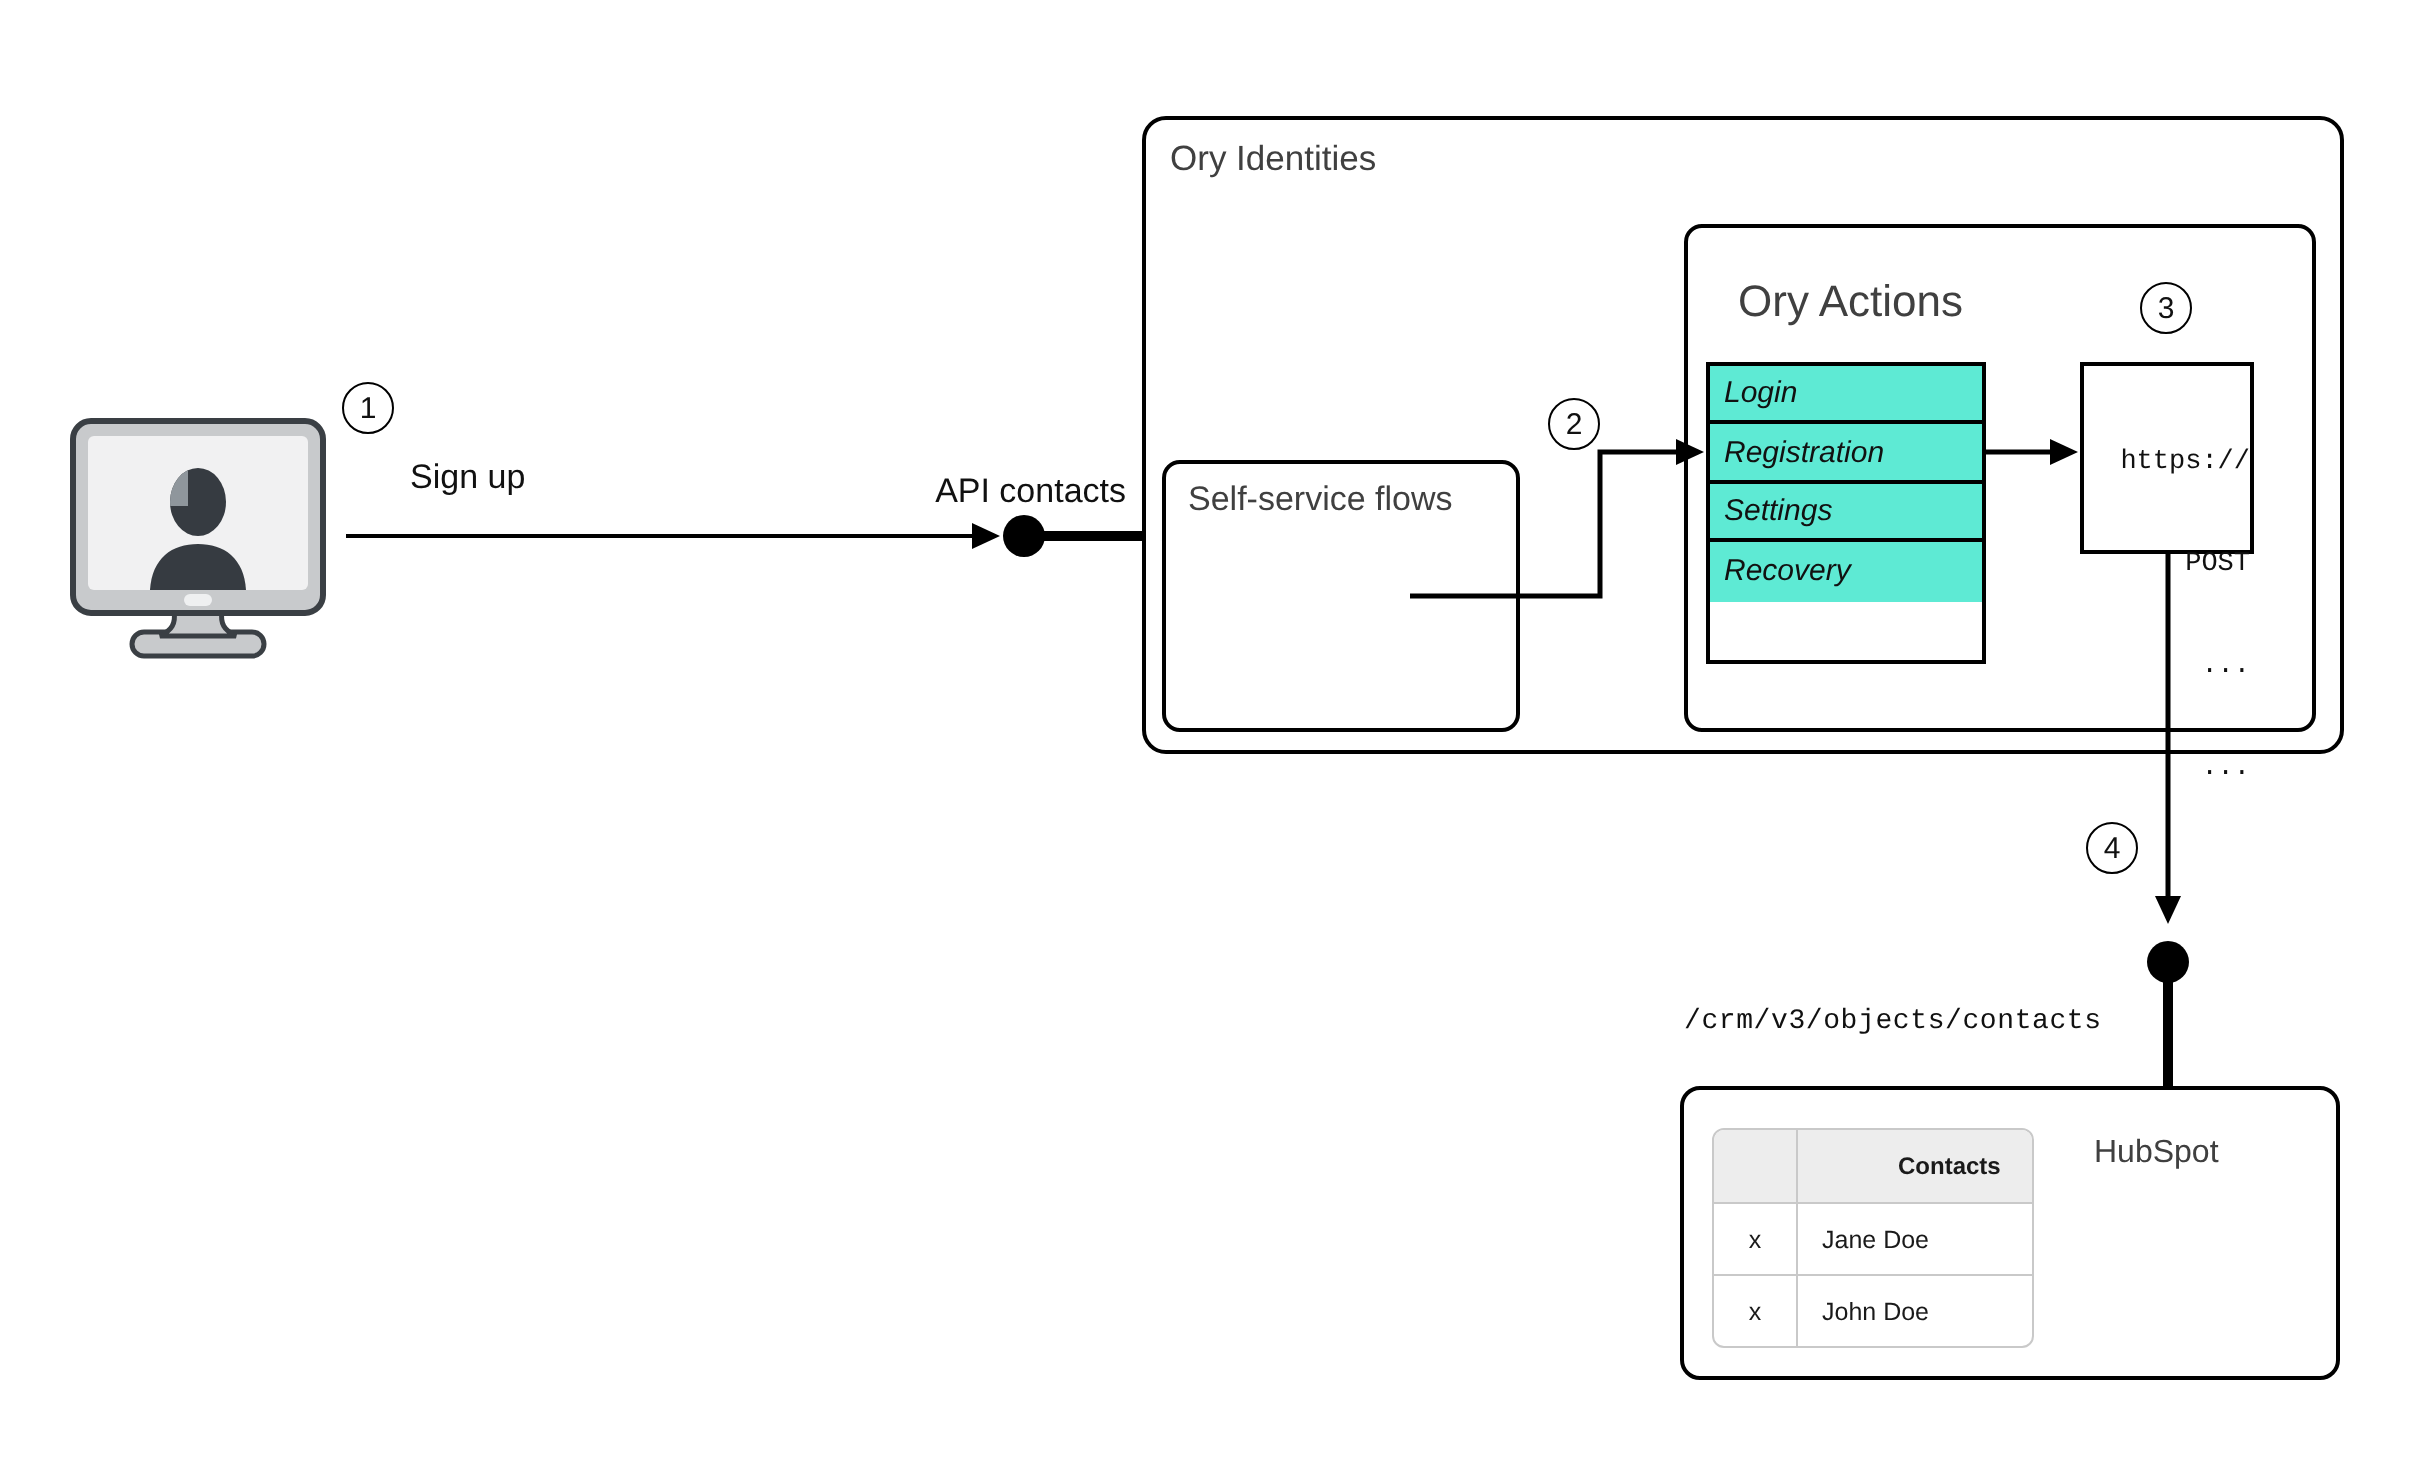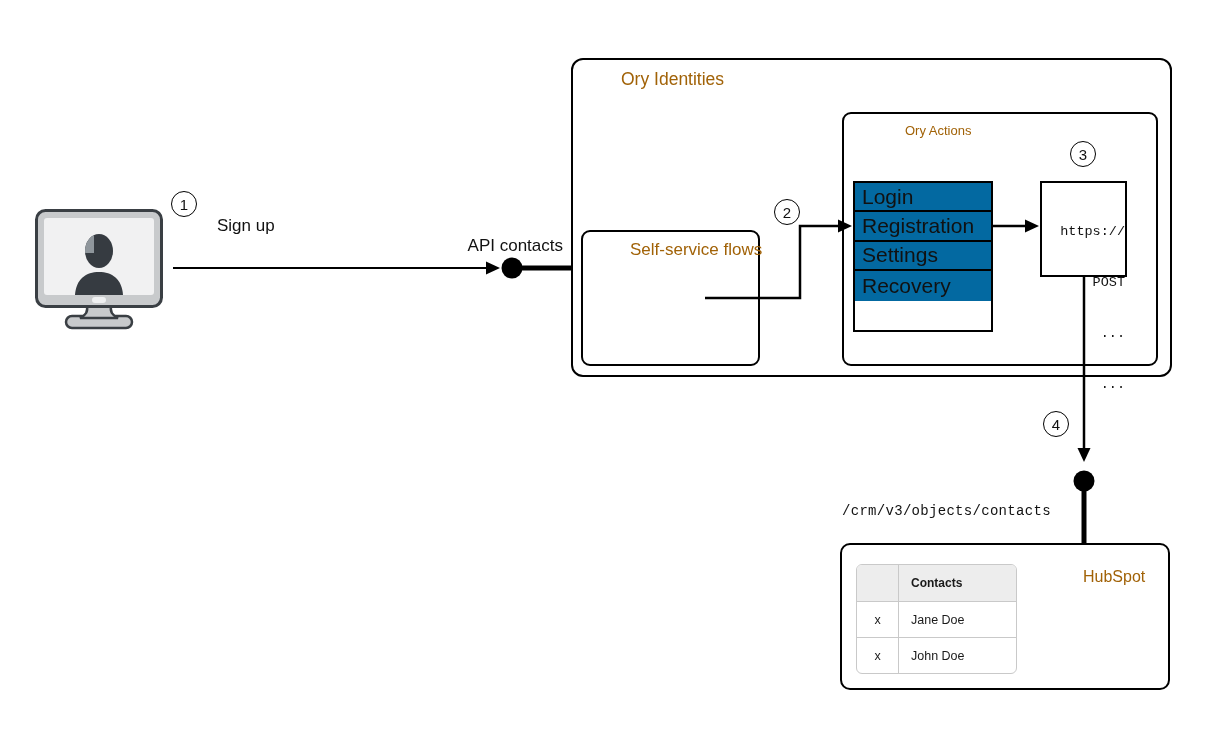--- a/index.html
+++ b/index.html
@@ -1,47 +1,47 @@
 <!DOCTYPE html>
 <html><head>
 <meta charset="utf-8">
 <style>
   html,body{margin:0;padding:0;background:#ffffff;}
   body{width:1212px;height:730px;position:relative;overflow:hidden;
        font-family:"Liberation Sans",sans-serif;color:#111;}
   .abs{position:absolute;}
   
   .frame{position:absolute;border:2.5px solid #000;border-radius:12px;background:transparent;}
-  .frame-title{position:absolute;font-size:17.5px;color:#a16207;white-space:nowrap;margin-left:36px;}
+  .frame-title{position:absolute;font-size:17.5px;color:#404040;white-space:nowrap;}
   .subframe{position:absolute;border:2.5px solid #000;border-radius:9px;background:transparent;}
   
   .flowlist{position:absolute;left:853px;top:181px;width:140px;height:151px;
             border:2px solid #000;box-sizing:border-box;background:#fff;
             display:grid;grid-template-rows:repeat(5,1fr);}
   .flowrow{border-bottom:2px solid #000;display:flex;align-items:center;
-           padding-left:7px;font-size:21px;box-sizing:border-box;background:#0369a1;}
+           padding-left:7px;font-size:15px;box-sizing:border-box;background:#5eead4;font-style:italic;}
   .flowrow:last-child{border-bottom:none;}
   
   .codebox{position:absolute;left:1040px;top:181px;width:87px;height:96px;
            border:2.5px solid #000;box-sizing:border-box;background:#fff;
            font-family:"Liberation Mono",monospace;font-size:13.5px;line-height:17px;
            padding:6px 0 0 7px;white-space:pre;text-align:right;}
   
   .step{position:absolute;width:26px;height:26px;border:1.6px solid #000;border-radius:50%;
         background:#fff;display:flex;align-items:center;justify-content:center;
         font-size:15px;box-sizing:border-box;z-index:6;}
   
   .lbl{position:absolute;font-size:17px;white-space:nowrap;}
   .mono{font-family:"Liberation Mono",monospace;}
   
   .ctable{position:absolute;left:856px;top:564px;width:161px;
           border:1px solid #c9c9c9;border-radius:6px;overflow:hidden;
           background:#fff;box-sizing:border-box;font-size:12.5px;color:#1a1a1a;}
   .crow{display:flex;height:35px;border-top:1px solid #c9c9c9;}
-  .crow.header{height:36px;background:#ededed;border-top:none;}
+  .crow.header{height:36px;background:#ededed;border-top:none;gap:38px;}
   .ccell1{width:42px;border-right:1px solid #c9c9c9;display:flex;align-items:center;
           justify-content:center;box-sizing:border-box;}
   .ccell2{flex:1;display:flex;align-items:center;padding-left:12px;}
   .crow.header .ccell2{font-weight:bold;font-size:12px;}
   
   #lines{position:absolute;left:0;top:0;z-index:5;pointer-events:none;}
 </style>
 </head>
 <body>
 
@@ -67,32 +67,32 @@
 <div class="step" style="left:774px;top:199px;">
     <span>2</span>
   </div>
 <div class="step" style="left:1070px;top:141px;">
     <span>3</span>
   </div>
 <div class="step" style="left:1043px;top:411px;">
     <span>4</span>
   </div>
 
-<div class="lbl" style="left:205px;top:216px;margin-left:12px;">Sign up</div>
+<div class="lbl" style="left:205px;top:229px;">Sign up</div>
 <div class="lbl" style="left:400px;top:236px;width:163px;text-align:right;">API contacts</div>
 <div class="lbl mono" style="left:842px;top:503px;font-size:14px;letter-spacing:0.3px;">/crm/v3/objects/contacts</div>
 
 <div class="frame" style="left:571px;top:58px;width:601px;height:319px;box-sizing:border-box;"></div>
 <div class="frame-title" style="left:585px;top:69px;">Ory Identities</div>
 
 <div class="subframe" style="left:581px;top:230px;width:179px;height:136px;box-sizing:border-box;"></div>
 <div class="frame-title" style="left:594px;top:240px;font-size:17px;">Self-service flows</div>
 
 <div class="subframe" style="left:842px;top:112px;width:316px;height:254px;box-sizing:border-box;"></div>
-<div class="frame-title" style="left:869px;top:123px;font-size:13px;">Ory Actions</div>
+<div class="frame-title" style="left:869px;top:138px;font-size:22px;">Ory Actions</div>
 
 <div class="flowlist">
   <div class="flowrow">Login</div>
   <div class="flowrow">Registration</div>
   <div class="flowrow">Settings</div>
   <div class="flowrow">Recovery</div>
 </div>
 
 <div class="codebox">
   <div>https://</div>

